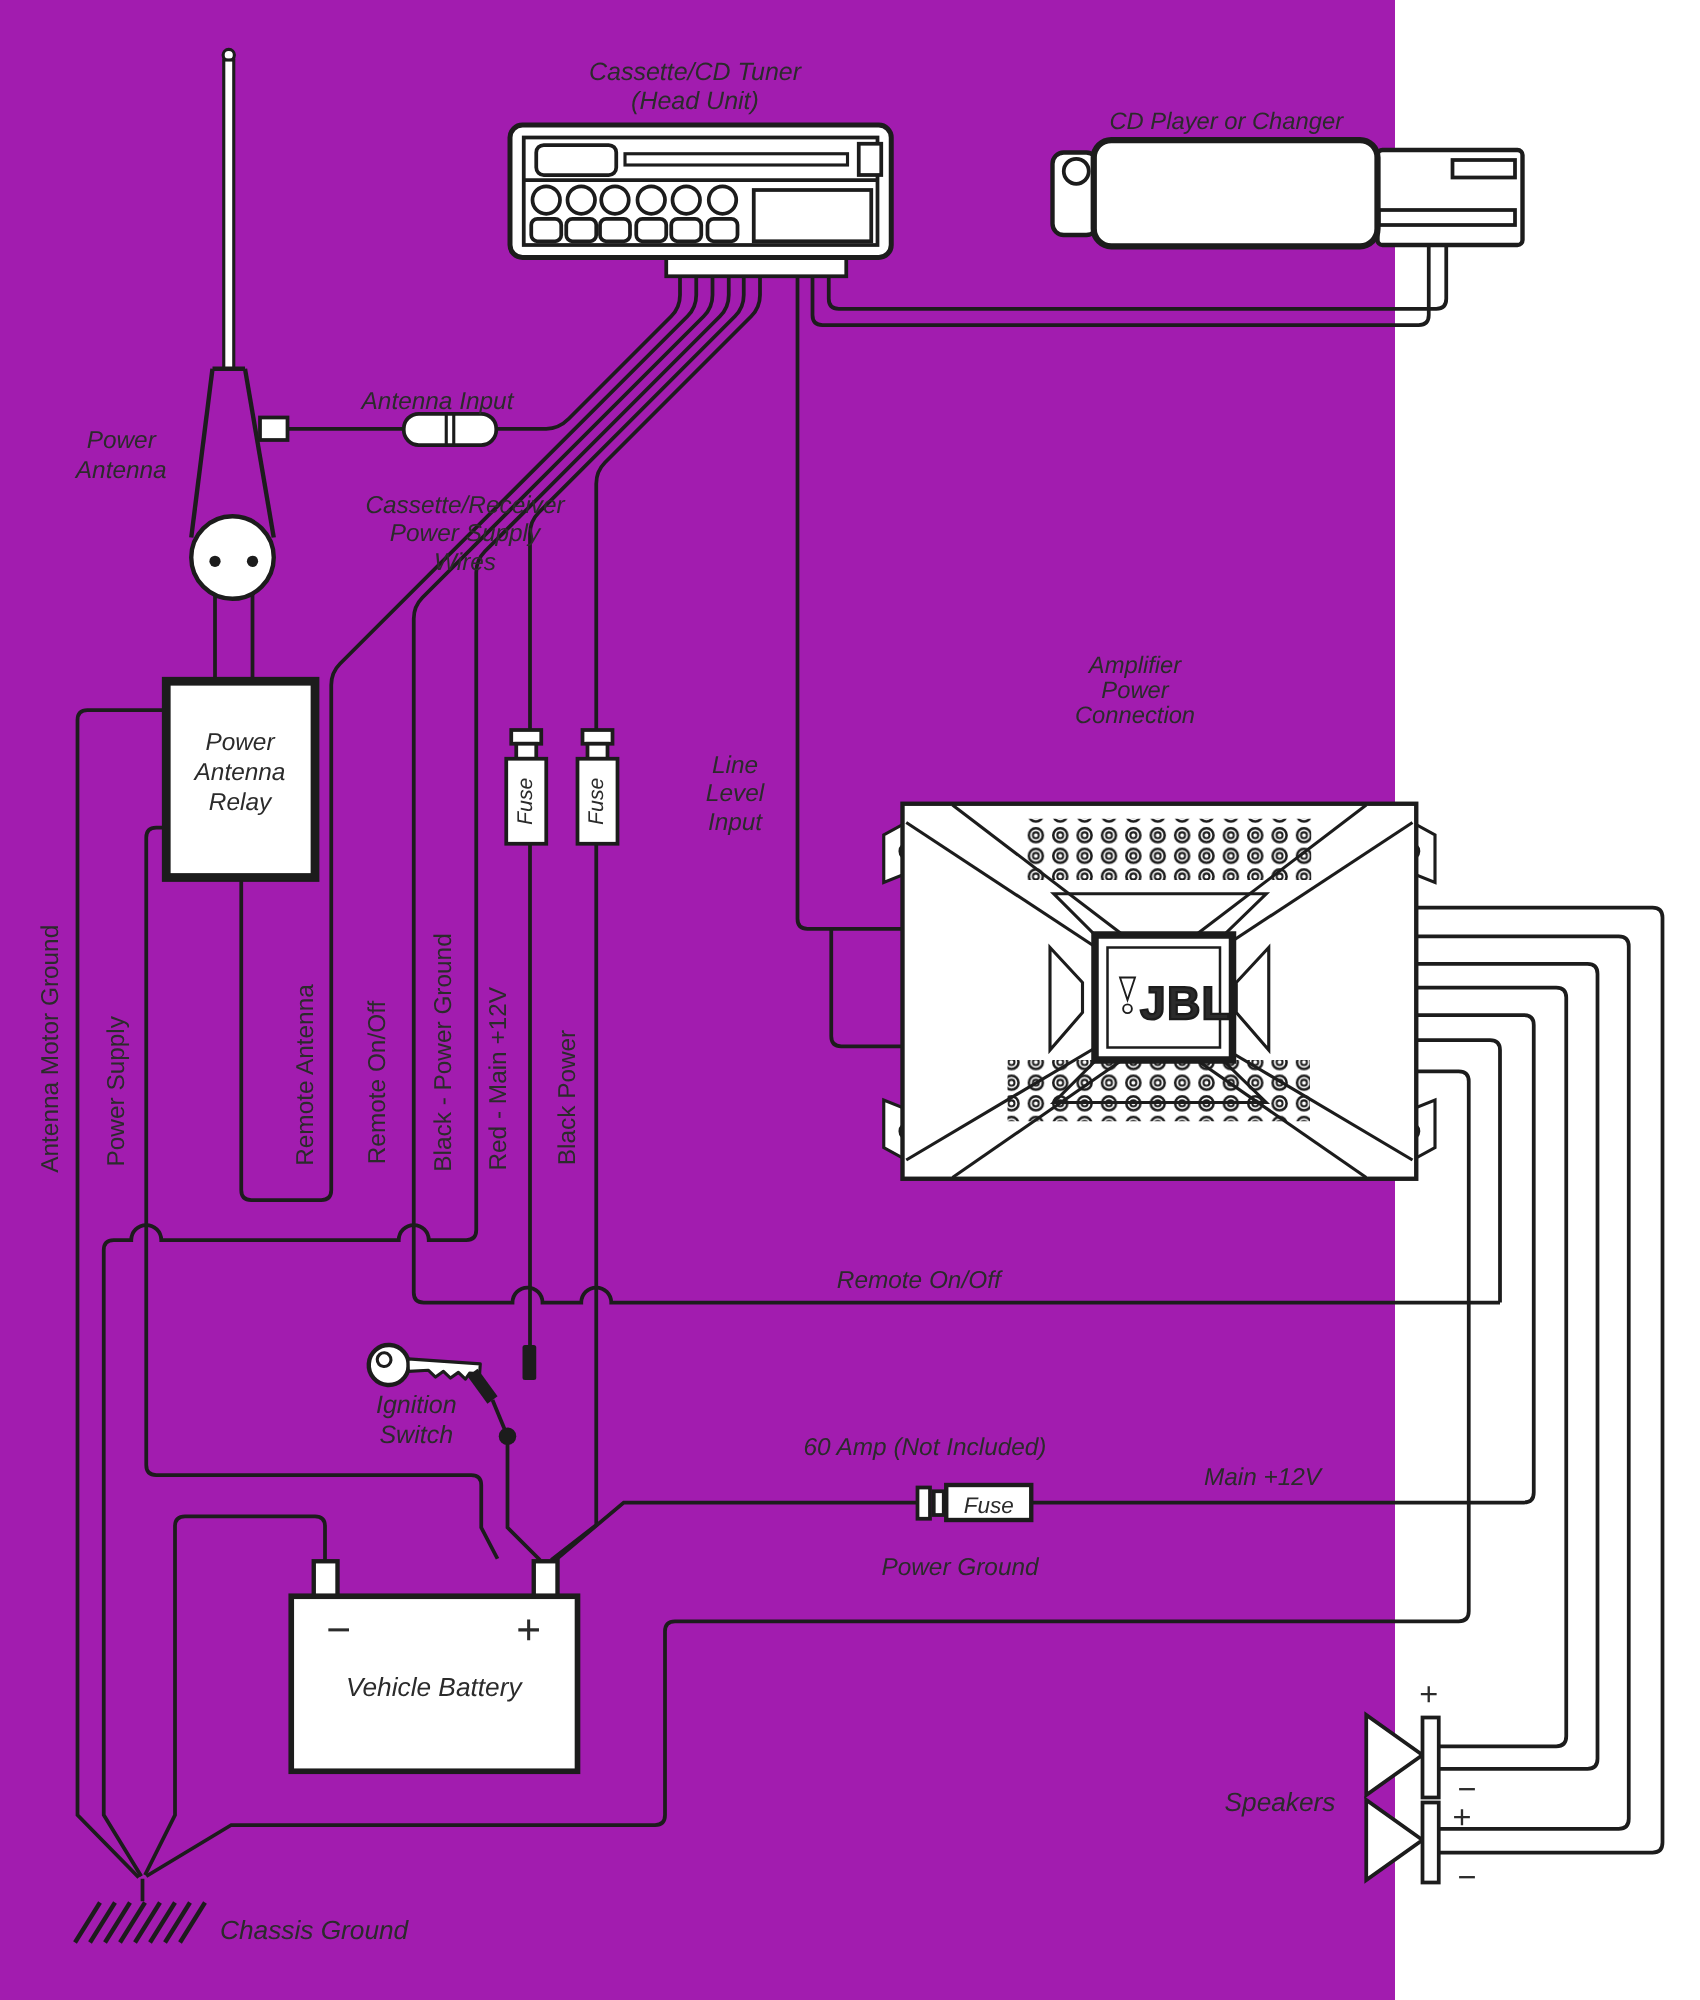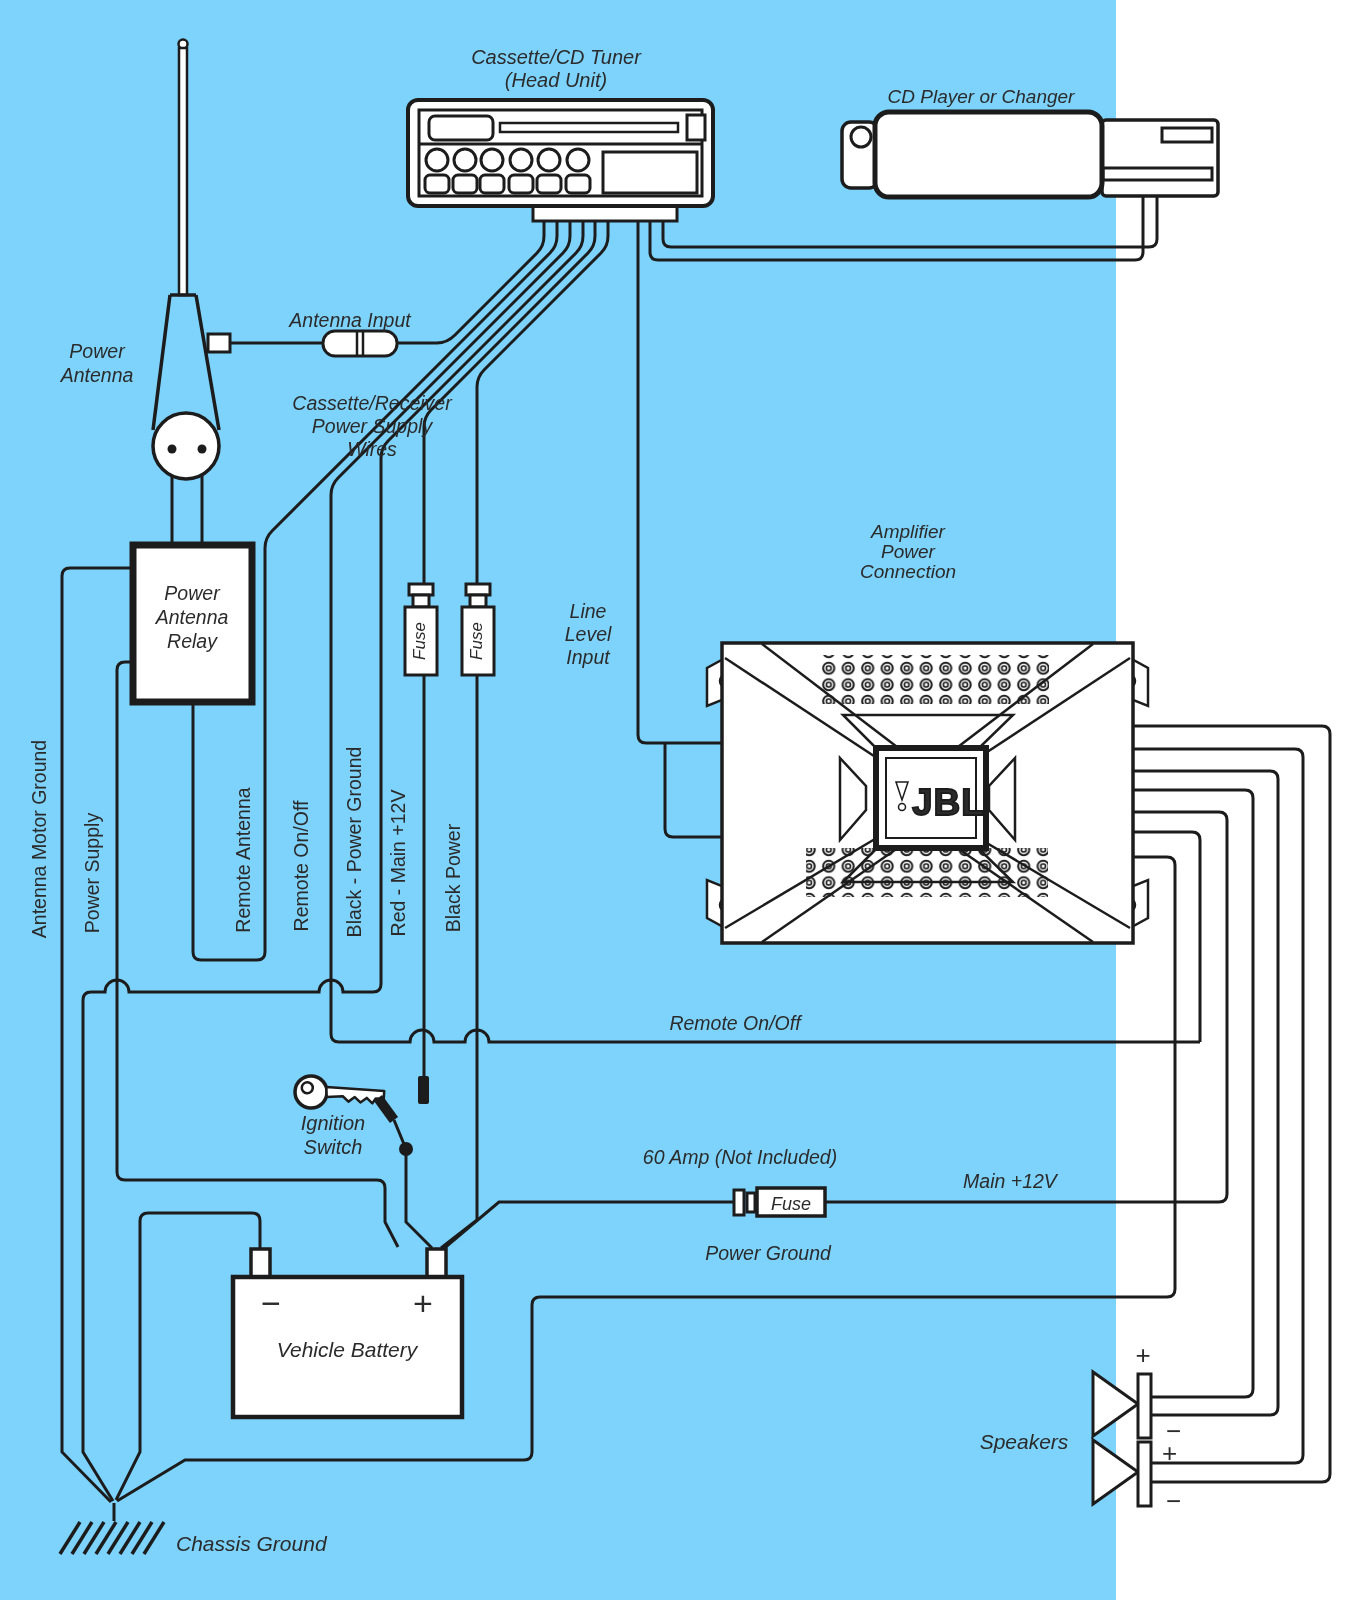--- a/index.html
+++ b/index.html
@@ -1,16 +1,16 @@
 <!DOCTYPE html>
 <html><head>
 <meta charset="utf-8">
 <style>
   html,body{margin:0;padding:0;background:#ffffff;}
-  .stage{width:1116px;height:1600px;position:relative;background:#7dd3fc;}
+  .stage{width:1116px;height:1600px;position:relative;background:#a21caf;}
   svg{display:block;}
   text{font-family:"Liberation Sans","DejaVu Sans",sans-serif;fill:#2b2b2b;}
   .lbl{font-style:italic;}
   .vlbl{font-style:normal;}
   .wire{fill:none;stroke:#1c1c1c;stroke-width:3;}
   .box{fill:#ffffff;stroke:#1c1c1c;}
 </style>
 </head>
 <body>
 

